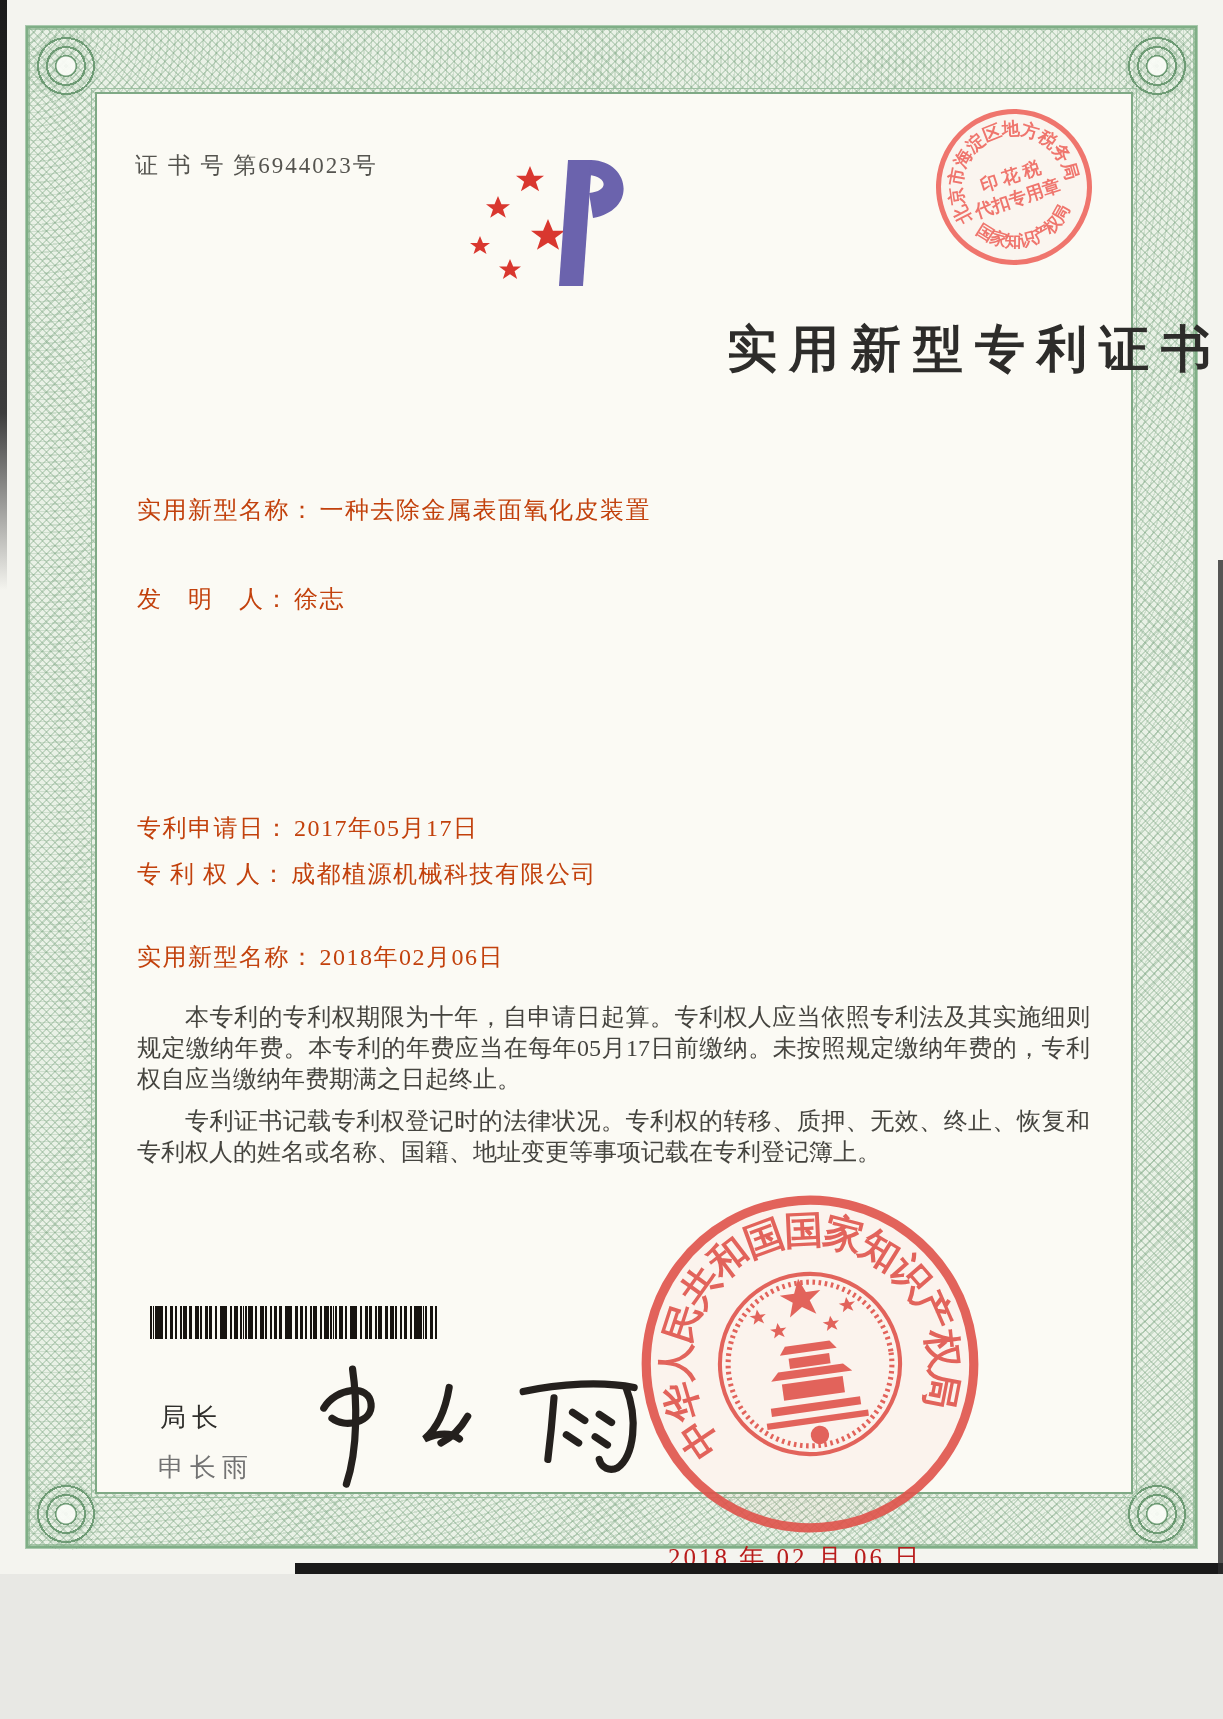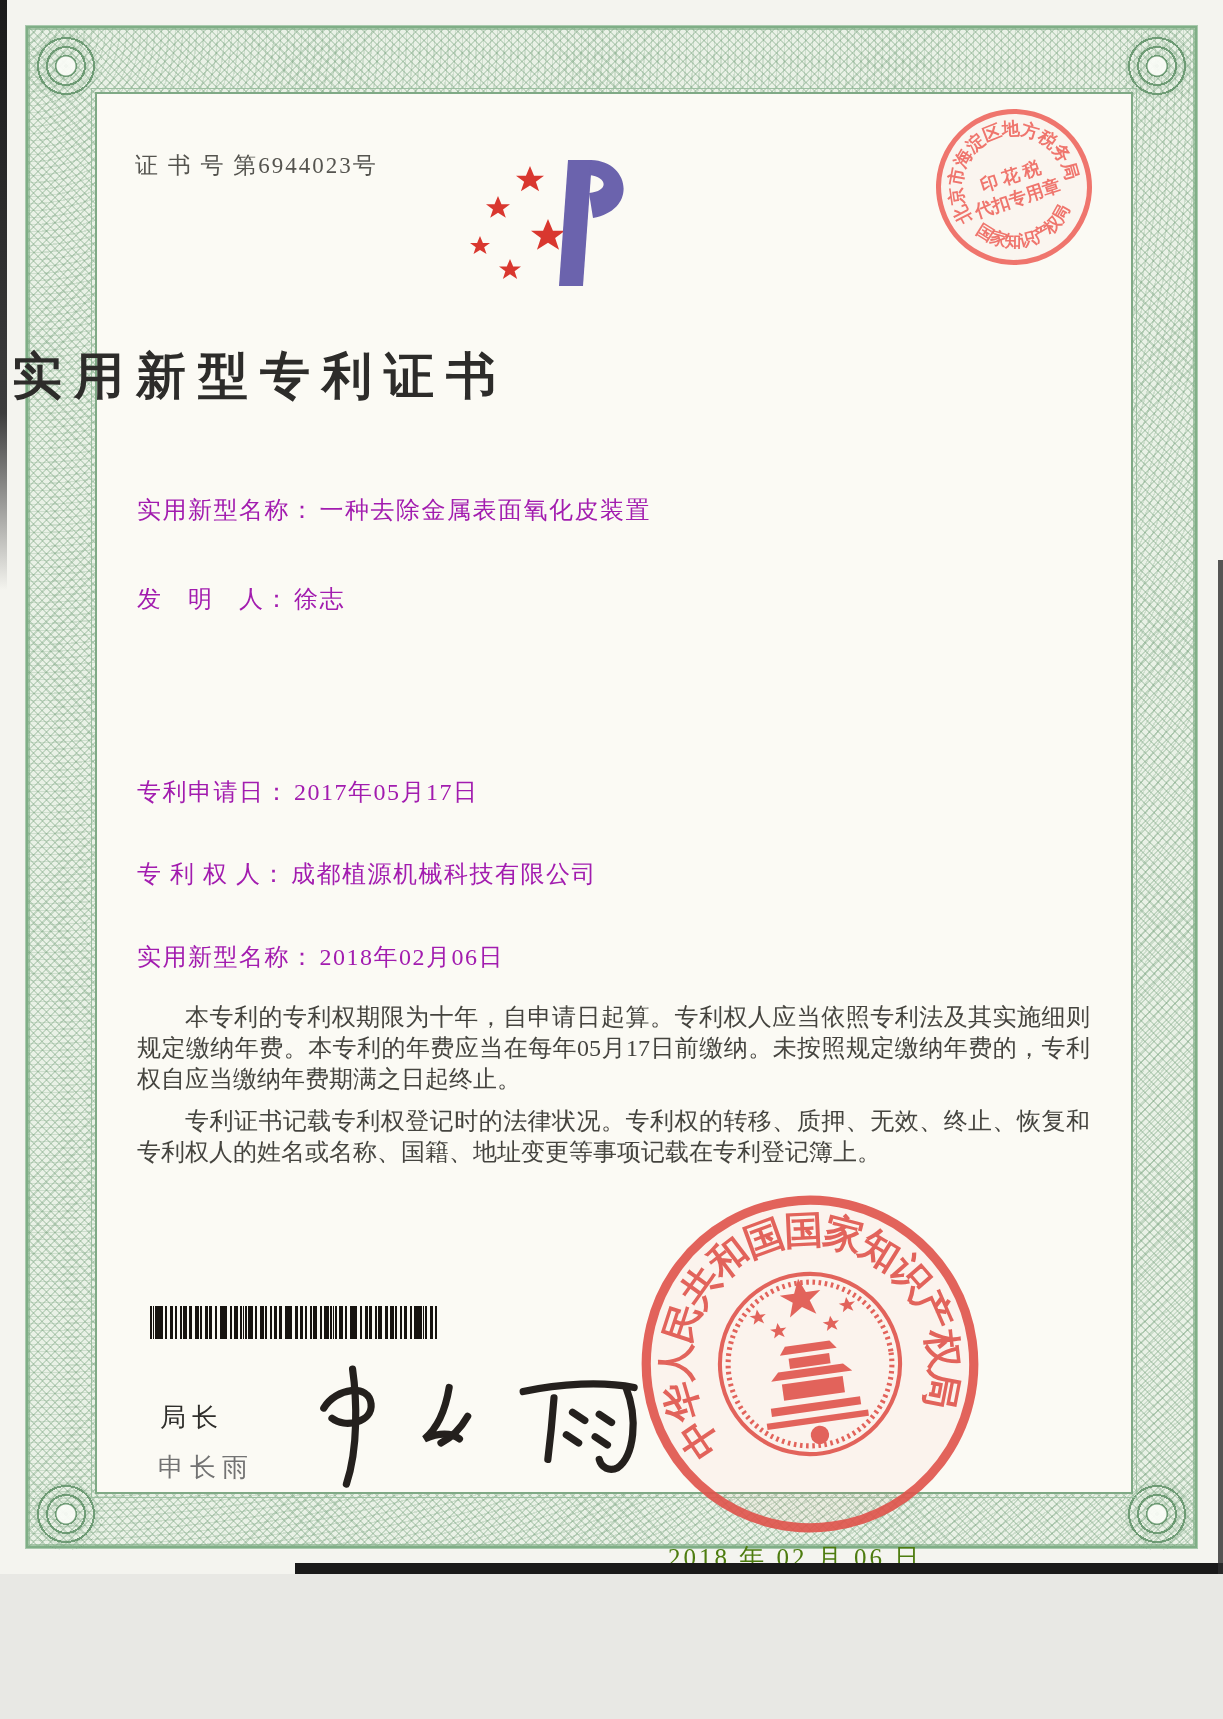--- a/index.html
+++ b/index.html
@@ -31,40 +31,40 @@
     position:absolute;left:95px;top:92px;right:90px;bottom:80px;
     background:#fbfaf4;border:2px solid #7fa985;outline:1px solid #9cc0a1;outline-offset:3px;
   }
   
   .scan-left{position:absolute;left:0;top:0;width:7px;height:590px;
     background:linear-gradient(#1a1a1a,#3d3d3d 70%,rgba(60,60,60,0));}
   .scan-bottom{position:absolute;left:295px;right:0;bottom:0;height:11px;background:#191919;}
   .scan-right{position:absolute;right:0;top:560px;width:5px;height:1100px;background:rgba(45,45,45,.8);}
 
   .cert-no{position:absolute;left:135px;top:150px;font-size:23px;letter-spacing:2px;color:#55544f;white-space:nowrap;}
-  .title{position:absolute;left:0;right:0;top:316px;text-align:left;
-    font-size:50px;font-weight:bold;letter-spacing:12px;text-indent:12px;color:#2d2c2a;margin-top:27px;}
+  .title{position:absolute;left:0;right:0;top:316px;text-align:right;
+    font-size:50px;font-weight:bold;letter-spacing:12px;text-indent:12px;color:#2d2c2a;}
   .logo{position:absolute;left:452px;top:146px;}
   .stamp{position:absolute;left:925px;top:98px;opacity:.95;}
-  .row{position:absolute;left:137px;font-size:24px;color:#a21caf;letter-spacing:1.5px;white-space:nowrap;}
+  .row{position:absolute;left:137px;font-size:24px;color:#c2410c;letter-spacing:1.5px;white-space:nowrap;}
   .row .lbl{margin-right:4px;}
   .body-text{position:absolute;left:137px;top:1002px;width:953px;font-size:24px;color:#45443f;
     line-height:31px;text-align:justify;}
   .body-text p{margin:0 0 11px 0;text-indent:2em;}
   .barcode{position:absolute;left:150px;top:1306px;width:288px;height:33px;
     background-image:
       repeating-linear-gradient(90deg,#17130f 0 2px,transparent 2px 5px),
       repeating-linear-gradient(90deg,#17130f 0 1px,transparent 1px 9px),
       repeating-linear-gradient(90deg,#17130f 0 3px,transparent 3px 13px);
     background-position:0 0,3px 0,7px 0;}
   .signer-title{position:absolute;left:160px;top:1400px;font-size:26px;letter-spacing:6px;color:#2f2e2b;}
   .signer-name{position:absolute;left:158px;top:1450px;font-size:26px;letter-spacing:6px;color:#737373;}
   .signature{position:absolute;left:295px;top:1352px;}
   .seal{position:absolute;left:636px;top:1190px;opacity:.9;}
-  .seal-date{position:absolute;left:668px;top:1541px;font-size:25px;letter-spacing:3px;color:#4d7c0f;white-space:nowrap;}
+  .seal-date{position:absolute;left:668px;top:1541px;font-size:25px;letter-spacing:3px;color:#b91c1c;white-space:nowrap;}
   .footer{position:absolute;left:0;right:0;top:1632px;text-align:center;font-size:19px;letter-spacing:2px;color:#0f172a;}
 </style>
 </head>
 <body>
 
 <div class="page">
 
   <div class="band"></div>
   <div class="corner tl"></div>
   <div class="corner tr"></div>
@@ -112,21 +112,21 @@
   </svg>
 
   <div class="title">实用新型专利证书</div>
 
   <div class="row" style="top:494px">
     <span class="lbl">实用新型名称：</span><span>一种去除金属表面氧化皮装置</span>
   </div>
   <div class="row" style="top:583px">
     <span class="lbl">发　明　人：</span><span>徐志</span>
   </div>
-  <div class="row" style="top:776px">
+  <div class="row" style="top:812px">
     <span class="lbl">专利申请日：</span><span>2017年05月17日</span>
   </div>
   <div class="row" style="top:858px">
     <span class="lbl">专 利 权 人：</span><span>成都植源机械科技有限公司</span>
   </div>
   <div class="row" style="top:941px">
     <span class="lbl">实用新型名称：</span><span>2018年02月06日</span>
   </div>
 
   <div class="body-text">

